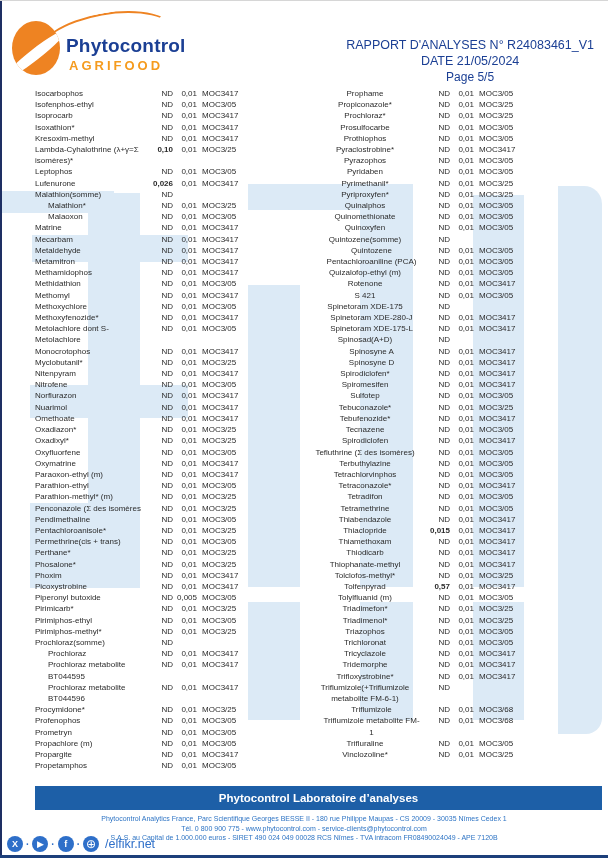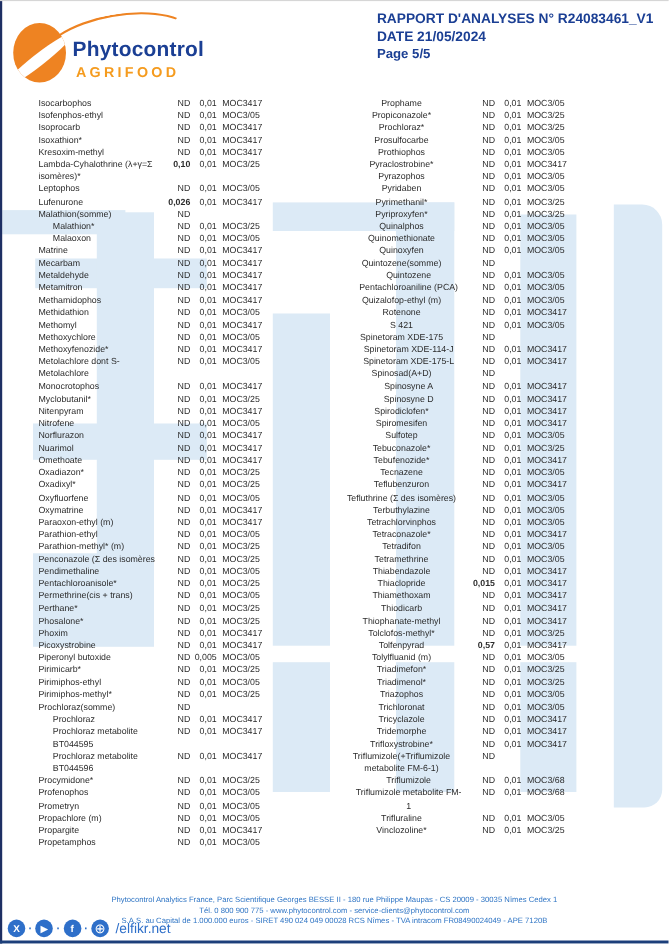--- a/index.html
+++ b/index.html
@@ -17,21 +17,21 @@
   .wm{position:absolute;background:#dceaf6;z-index:0;}
   .wm-round{border-radius:0 18px 16px 0;}
 
   
   .logo{position:absolute;left:8px;top:8px;width:200px;height:74px;z-index:2;text-align:center;}
   .logo-ball{position:absolute;left:4px;top:12px;width:48px;height:54px;background:#ee8322;border-radius:50%;overflow:hidden;}
   .logo-ball:after{content:"";position:absolute;left:-16px;top:28px;width:78px;height:11px;background:#ffffff;border-radius:50%;transform:rotate(-38deg);}
   .logo-arc{position:absolute;left:28px;top:4px;width:138px;height:58px;border:2px solid #ee8322;border-color:#ee8322 transparent transparent transparent;border-radius:50%;transform:rotate(-10deg);}
   .brand-name{position:absolute;left:58px;top:26px;font-size:19px;font-weight:bold;color:#1b3f94;letter-spacing:0.2px;}
   .brand-sub{position:absolute;left:61px;top:49px;font-size:13px;font-weight:600;color:#f59b1e;letter-spacing:3px;}
-  .report-meta{position:absolute;right:14px;top:8px;text-align:left;color:#1b3f94;font-weight:bold;z-index:2;}
+  .report-meta{position:absolute;right:14px;top:36px;text-align:center;color:#1b3f94;font-weight:normal;z-index:2;}
   .report-meta .l1{font-size:12.5px;line-height:16px;}
   .report-meta .l2{font-size:12.5px;line-height:16px;}
   .report-meta .l3{font-size:12px;line-height:16px;}
 
   
   .col{position:absolute;top:87px;z-index:1;color:#2b2b2b;font-size:8px;}
   .row{display:flex;align-items:flex-start;}
   .row span{line-height:11.2px;}
   .name{width:108px;white-space:pre;flex:none;}
   .col-r .name{width:110px;text-align:center;}
@@ -549,21 +549,21 @@
         <span class="lq">0,01</span>
         <span class="method">MOC3/05</span>
       </div>
       <div class="row">
         <span class="name">Spinetoram XDE-175</span>
         <span class="res">ND</span>
         <span class="lq"></span>
         <span class="method"></span>
       </div>
       <div class="row">
-        <span class="name indent">Spinetoram XDE-114-J</span>
+        <span class="name indent">Spinetoram XDE-280-J</span>
         <span class="res">ND</span>
         <span class="lq">0,01</span>
         <span class="method">MOC3417</span>
       </div>
       <div class="row">
         <span class="name indent">Spinetoram XDE-175-L</span>
         <span class="res">ND</span>
         <span class="lq">0,01</span>
         <span class="method">MOC3417</span>
       </div>
@@ -615,21 +615,21 @@
         <span class="lq">0,01</span>
         <span class="method">MOC3417</span>
       </div>
       <div class="row">
         <span class="name">Tecnazene</span>
         <span class="res">ND</span>
         <span class="lq">0,01</span>
         <span class="method">MOC3/05</span>
       </div>
       <div class="row">
-        <span class="name">Teflubenzuron</span>
+        <span class="name">Spirodiclofen</span>
         <span class="res">ND</span>
         <span class="lq">0,01</span>
         <span class="method">MOC3417</span>
       </div>
       <div class="row">
         <span class="name">Tefluthrine (Σ des isomères)</span>
         <span class="res">ND</span>
         <span class="lq">0,01</span>
         <span class="method">MOC3/05</span>
       </div>
@@ -780,20 +780,23 @@
         <span class="method">MOC3/05</span>
       </div>
       <div class="row">
         <span class="name">Vinclozoline*</span>
         <span class="res">ND</span>
         <span class="lq">0,01</span>
         <span class="method">MOC3/25</span>
       </div>
     </div>
 
+  <div class="banner">
+    <span>Phytocontrol Laboratoire d’analyses</span>
+  </div>
 
   <div class="footer">
     <div>Phytocontrol Analytics France, Parc Scientifique Georges BESSE II - 180 rue Philippe Maupas - CS 20009 - 30035 Nîmes Cedex 1</div>
     <div>Tél. 0 800 900 775 - www.phytocontrol.com - service-clients@phytocontrol.com</div>
     <div>S.A.S. au Capital de 1.000.000 euros - SIRET 490 024 049 00028 RCS Nîmes - TVA intracom FR08490024049 - APE 7120B</div>
   </div>
 
   <div class="social" id="social">
       <span class="sicon">X</span>
       <span class="sdot">·</span>

